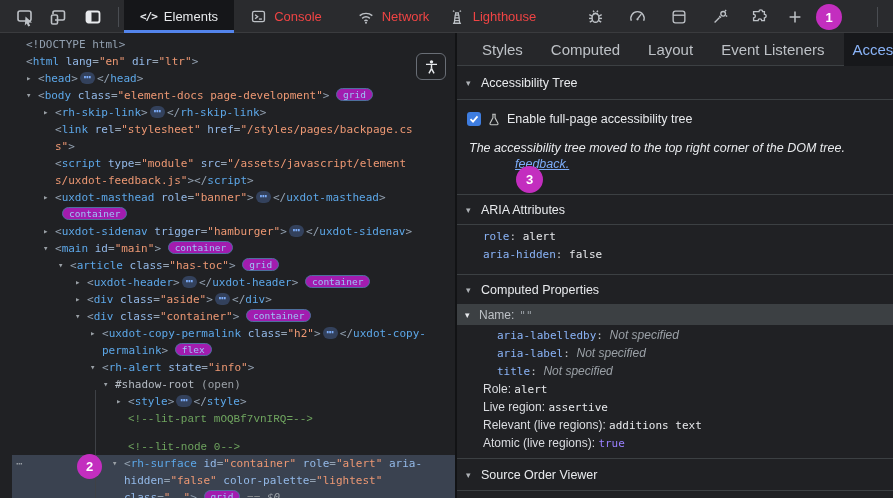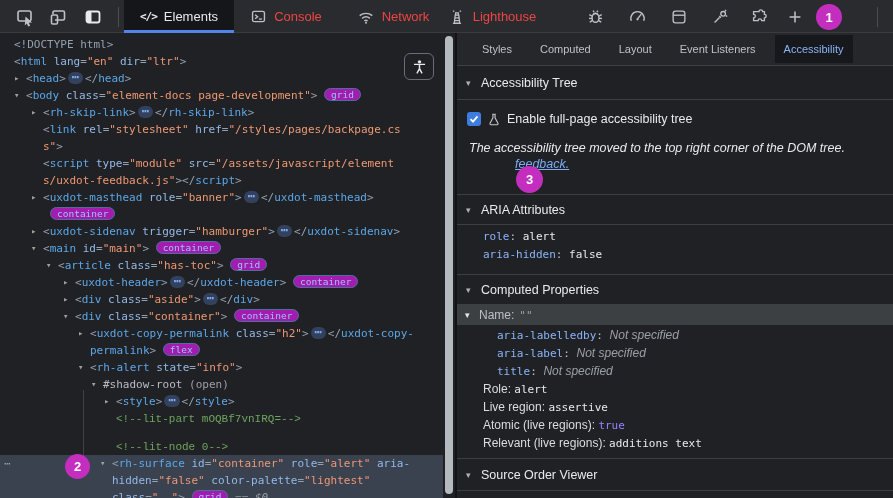--- a/index.html
+++ b/index.html
@@ -20,21 +20,21 @@
   .tb-tab.active { background:#151619; color:#e8eaed; }
   .tb-tab.active .underline { position:absolute; left:0; right:0; bottom:0; height:3px;
     background:var(--accent,#5384ec); }
   .code-glyph { font-family:"DejaVu Sans Mono",monospace; font-size:11px; font-weight:bold;
     color:#e8eaed; letter-spacing:-1px; }
   .tb-icon svg, .tb-btn svg { display:block; }
   .anno-badge { position:absolute; border-radius:50%; background:var(--badge,#c32ebf);
     color:#fff; display:flex; align-items:center; justify-content:center;
     font-size:13px; font-weight:bold; z-index:50; }
   
-  .dom-panel { position:absolute; left:0; top:33px; width:455px; height:465px;
+  .dom-panel { position:absolute; left:12px; top:33px; width:455px; height:465px;
     background:#202124; overflow:hidden; }
   .dom-lines { position:absolute; left:0; top:3px; width:443px; }
   .dom-line { position:relative; height:17px; line-height:17px; white-space:pre;
     font-family:"DejaVu Sans Mono","Liberation Mono",monospace; font-size:11px; }
   .dom-line.sel { background:var(--sel,#3a4250); width:443px; }
   .arrow { position:absolute; top:0; font-size:9px; color:#9aa0a6; }
   .tk-p { color:#93a1b1; } .tk-t { color:#5ca7e8; } .tk-a { color:#93b9e8; }
   .tk-v { color:#ed9873; } .tk-c { color:#6fa55f;font-family:Liberation Mono, monospace; } .tk-s { color:#b6bcc4; }
   .tk-x { color:#9aa0a6; } .tk-eq { color:#85898e; }
   .tk-d { color:#9aa0a6; font-style:italic; }
@@ -51,21 +51,21 @@
     display:flex; align-items:center; justify-content:center; cursor:pointer; }
   .dom-scrollbar { position:absolute; left:443px; top:0; width:12px; height:465px; }
   .dom-scroll-thumb { position:absolute; left:2px; top:3px; width:8px; height:458px;
     background:#b5babf; border-radius:4px; }
   
   .right-panel { position:absolute; left:455px; top:33px; width:438px; height:465px;
     background:#202124; border-left:2px solid #121315; }
   .rtabs { position:absolute; left:0; top:0; width:100%; height:33px; background:#26272a;
     border-bottom:1px solid #3c4043; display:flex; align-items:center;
     padding-left:16px; gap:10px; }
-  .rtab { color:#bdc1c6; font-size:11px; padding:8px 9px; cursor:pointer;
+  .rtab { color:#bdc1c6; font-size:15px; padding:8px 9px; cursor:pointer;
     white-space:nowrap; }
   .rtab.active { background:#17181b; color:#8ab4f8; }
   .rp-content { position:absolute; left:0; top:33px; width:100%; height:432px; }
   .sec-header { position:absolute; left:0; width:100%; color:#e8eaed; font-size:12.5px;
     display:flex; align-items:center; padding-left:24px; cursor:pointer; }
   .sec-header .tri { position:absolute; left:9px; font-size:9px; color:#aeb2b7; }
   .hdr-border-top { border-top:1px solid #3c4043; }
   .hdr-border-bot { border-bottom:1px solid #3c4043; }
   .row-checkbox { position:absolute; left:10px; top:44px; height:18px; display:flex;
     align-items:center; gap:6px; }
@@ -307,22 +307,22 @@
       </div>
 
       <div class="name-children">
           <div class="nc-row mono"><span class="an">aria-labelledby</span><span class="colon">: </span><span class="notspec">Not specified</span></div>
           <div class="nc-row mono"><span class="an">aria-label</span><span class="colon">: </span><span class="notspec">Not specified</span></div>
           <div class="nc-row mono"><span class="an">title</span><span class="colon">: </span><span class="notspec">Not specified</span></div>
         </div>
       <div class="prop-rows">
           <div class="prop-row"><span>Role: </span><span class="pv mono">alert</span></div>
           <div class="prop-row"><span>Live region: </span><span class="pv mono">assertive</span></div>
+          <div class="prop-row"><span>Relevant (live regions): </span><span class="pv mono">additions text</span></div>
           <div class="prop-row"><span>Atomic (live regions): </span><span class="pv mono violet">true</span></div>
-          <div class="prop-row"><span>Relevant (live regions): </span><span class="pv mono">additions text</span></div>
         </div>
 
       <div class="sec-header hdr-border-top hdr-border-bot" style="top:392px;height:33px">
         <span class="tri">▾</span>
         <span>Source Order Viewer</span>
       </div>
     </div>
   </div>
 </div>
 

